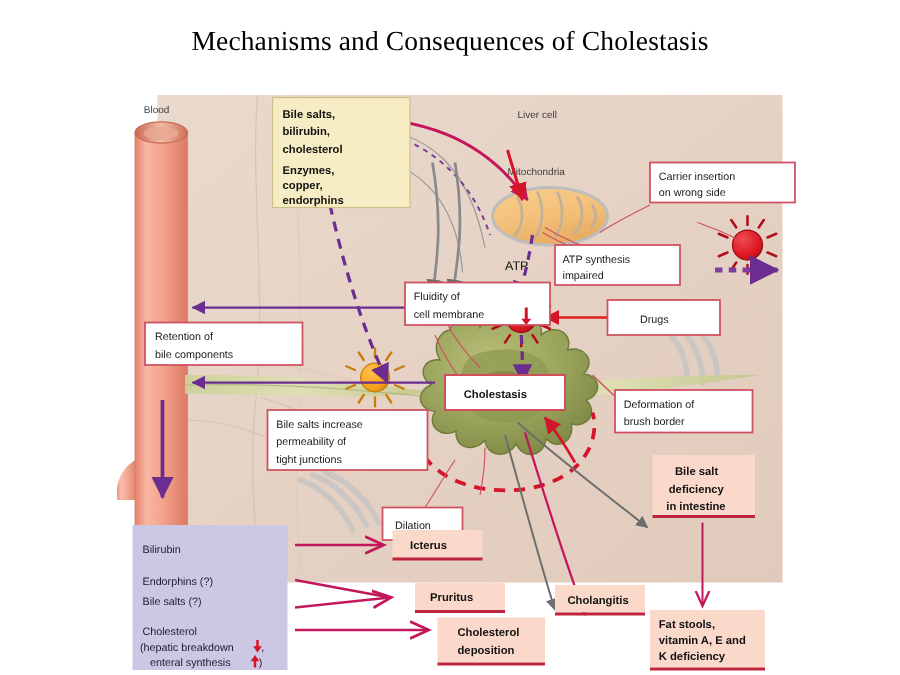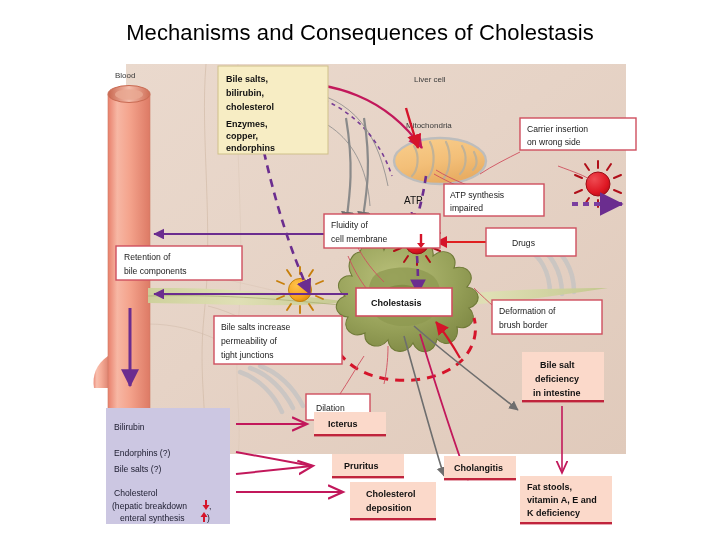--- a/index.html
+++ b/index.html
@@ -22,26 +22,26 @@
   #slide-title {
     position: absolute;
     left: 0;
     top: 20px;
     width: 720px;
     text-align: center;
     font-size: 22px;
     font-weight: 400;
     color: #000000;
     letter-spacing: 0.1px;
-    font-family: Liberation Sans, sans-serif;
+    font-family: Liberation Serif, serif;
   }
   #figure-wrap {
     position: absolute;
     left: 88px;
-    top: 56px;
+    top: 68px;
     width: 560px;
     height: 470px;
   }
   svg#figure {
     display: block;
     width: 560px;
     height: 470px;
   }
   .lbl {
     font-family: "Liberation Sans", sans-serif;

